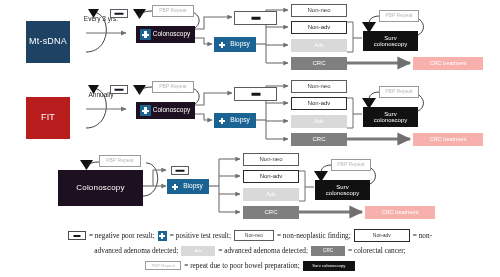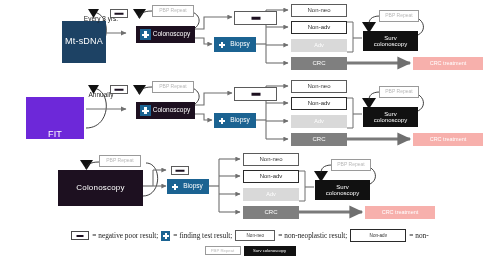--- a/index.html
+++ b/index.html
@@ -179,21 +179,21 @@
   <path d="M219,194 L240,194" fill="none" stroke="#6f6f6f" stroke-width="1.1" marker-end="url(#ah)"></path>
   <path d="M219,212 L240,212" fill="none" stroke="#6f6f6f" stroke-width="1.1" marker-end="url(#ah)"></path>
   <path d="M299,171 L305,171 L305,201 L299,201" fill="none" stroke="#6f6f6f" stroke-width="1"></path>
   <path d="M305,187 L314,187" fill="none" stroke="#6f6f6f" stroke-width="1.1"></path>
   <path d="M370,184 C380,179 376,165 360,165" fill="none" stroke="#2a2a2a" stroke-width="0.9"></path>
   <path d="M314,171 L328,171 L321,182 z" fill="#111"></path>
   <path d="M332,165 C323,165 321,169 321,173" fill="none" stroke="#2a2a2a" stroke-width="0.9"></path>
   <path d="M299,212 L362,212" fill="none" stroke="#7a7a7a" stroke-width="3" marker-end="url(#ah)"></path>
 </svg>
 
-<div class="node start-box" style="left:26px;top:21px;width:44px;height:42px;background:#1d4264;margin-left:36px;">
+<div class="node start-box" style="left:26px;top:21px;width:44px;height:42px;background:#1d4264;">
   <span>Mt-sDNA</span>
 </div>
 <div class="node" style="left:75px;top:13px;width:52px;height:13px;font-size:6.5px;color:#222;background:transparent;">
   <span>Every 3 yrs.</span>
 </div>
 <div class="neg-box" style="left:110px;top:9px;width:16px;height:7px;"></div>
 
 <div class="node pbp" style="left:152px;top:5px;width:42px;height:12px;">
   <span>PBP Repeat</span>
 </div>
@@ -233,21 +233,21 @@
   <span>PBP Repeat</span>
 </div>
 <div class="node surv" style="left:363px;top:31px;width:55px;height:20px;flex-direction:column;">
   <span>Surv</span>
   <span>colonoscopy</span>
 </div>
 <div class="node treat" style="left:413px;top:57px;width:70px;height:13px;">
   <span>CRC treatment</span>
 </div>
 
-<div class="node start-box" style="left:26px;top:97px;width:58px;height:42px;background:#6d28d9;align-items:flex-end;">
+<div class="node start-box" style="left:26px;top:97px;width:44px;height:42px;background:#b91c1c;">
   <span>FIT</span>
 </div>
 <div class="node" style="left:75px;top:89px;width:52px;height:13px;font-size:6.5px;color:#222;background:transparent;">
   <span>Annually</span>
 </div>
 <div class="neg-box" style="left:110px;top:85px;width:16px;height:7px;"></div>
 
 <div class="node pbp" style="left:152px;top:81px;width:42px;height:12px;">
   <span>PBP Repeat</span>
 </div>
@@ -339,23 +339,31 @@
 <div class="legend">
   <div class="lrow">
     <span class="chip neg">
         <i></i>
       </span>
     <span>= negative poor result;</span>
     <span class="chip pos">
         <i></i>
         <i class="v"></i>
       </span>
-    <span>= finding test result;</span>
+    <span>= positive test result;</span>
     <span class="chip nonneo">Non-neo</span>
-    <span>= non-neoplastic result;</span>
+    <span>= non-neoplastic finding;</span>
     <span class="chip nonadv">Non-adv</span>
     <span>= non-</span>
   </div>
   <div class="lrow">
+    <span>advanced adenoma detected;</span>
+    <span class="chip adv">Adv</span>
+    <span>= advanced adenoma detected;</span>
+    <span class="chip crc">CRC</span>
+    <span>= colorectal cancer;</span>
+  </div>
+  <div class="lrow">
     <span class="chip pbp">PBP Repeat</span>
+    <span>= repeat due to poor bowel preparation;</span>
     <span class="chip surv">Surv colonoscopy</span>
   </div>
 </div>
 
 </body></html>

